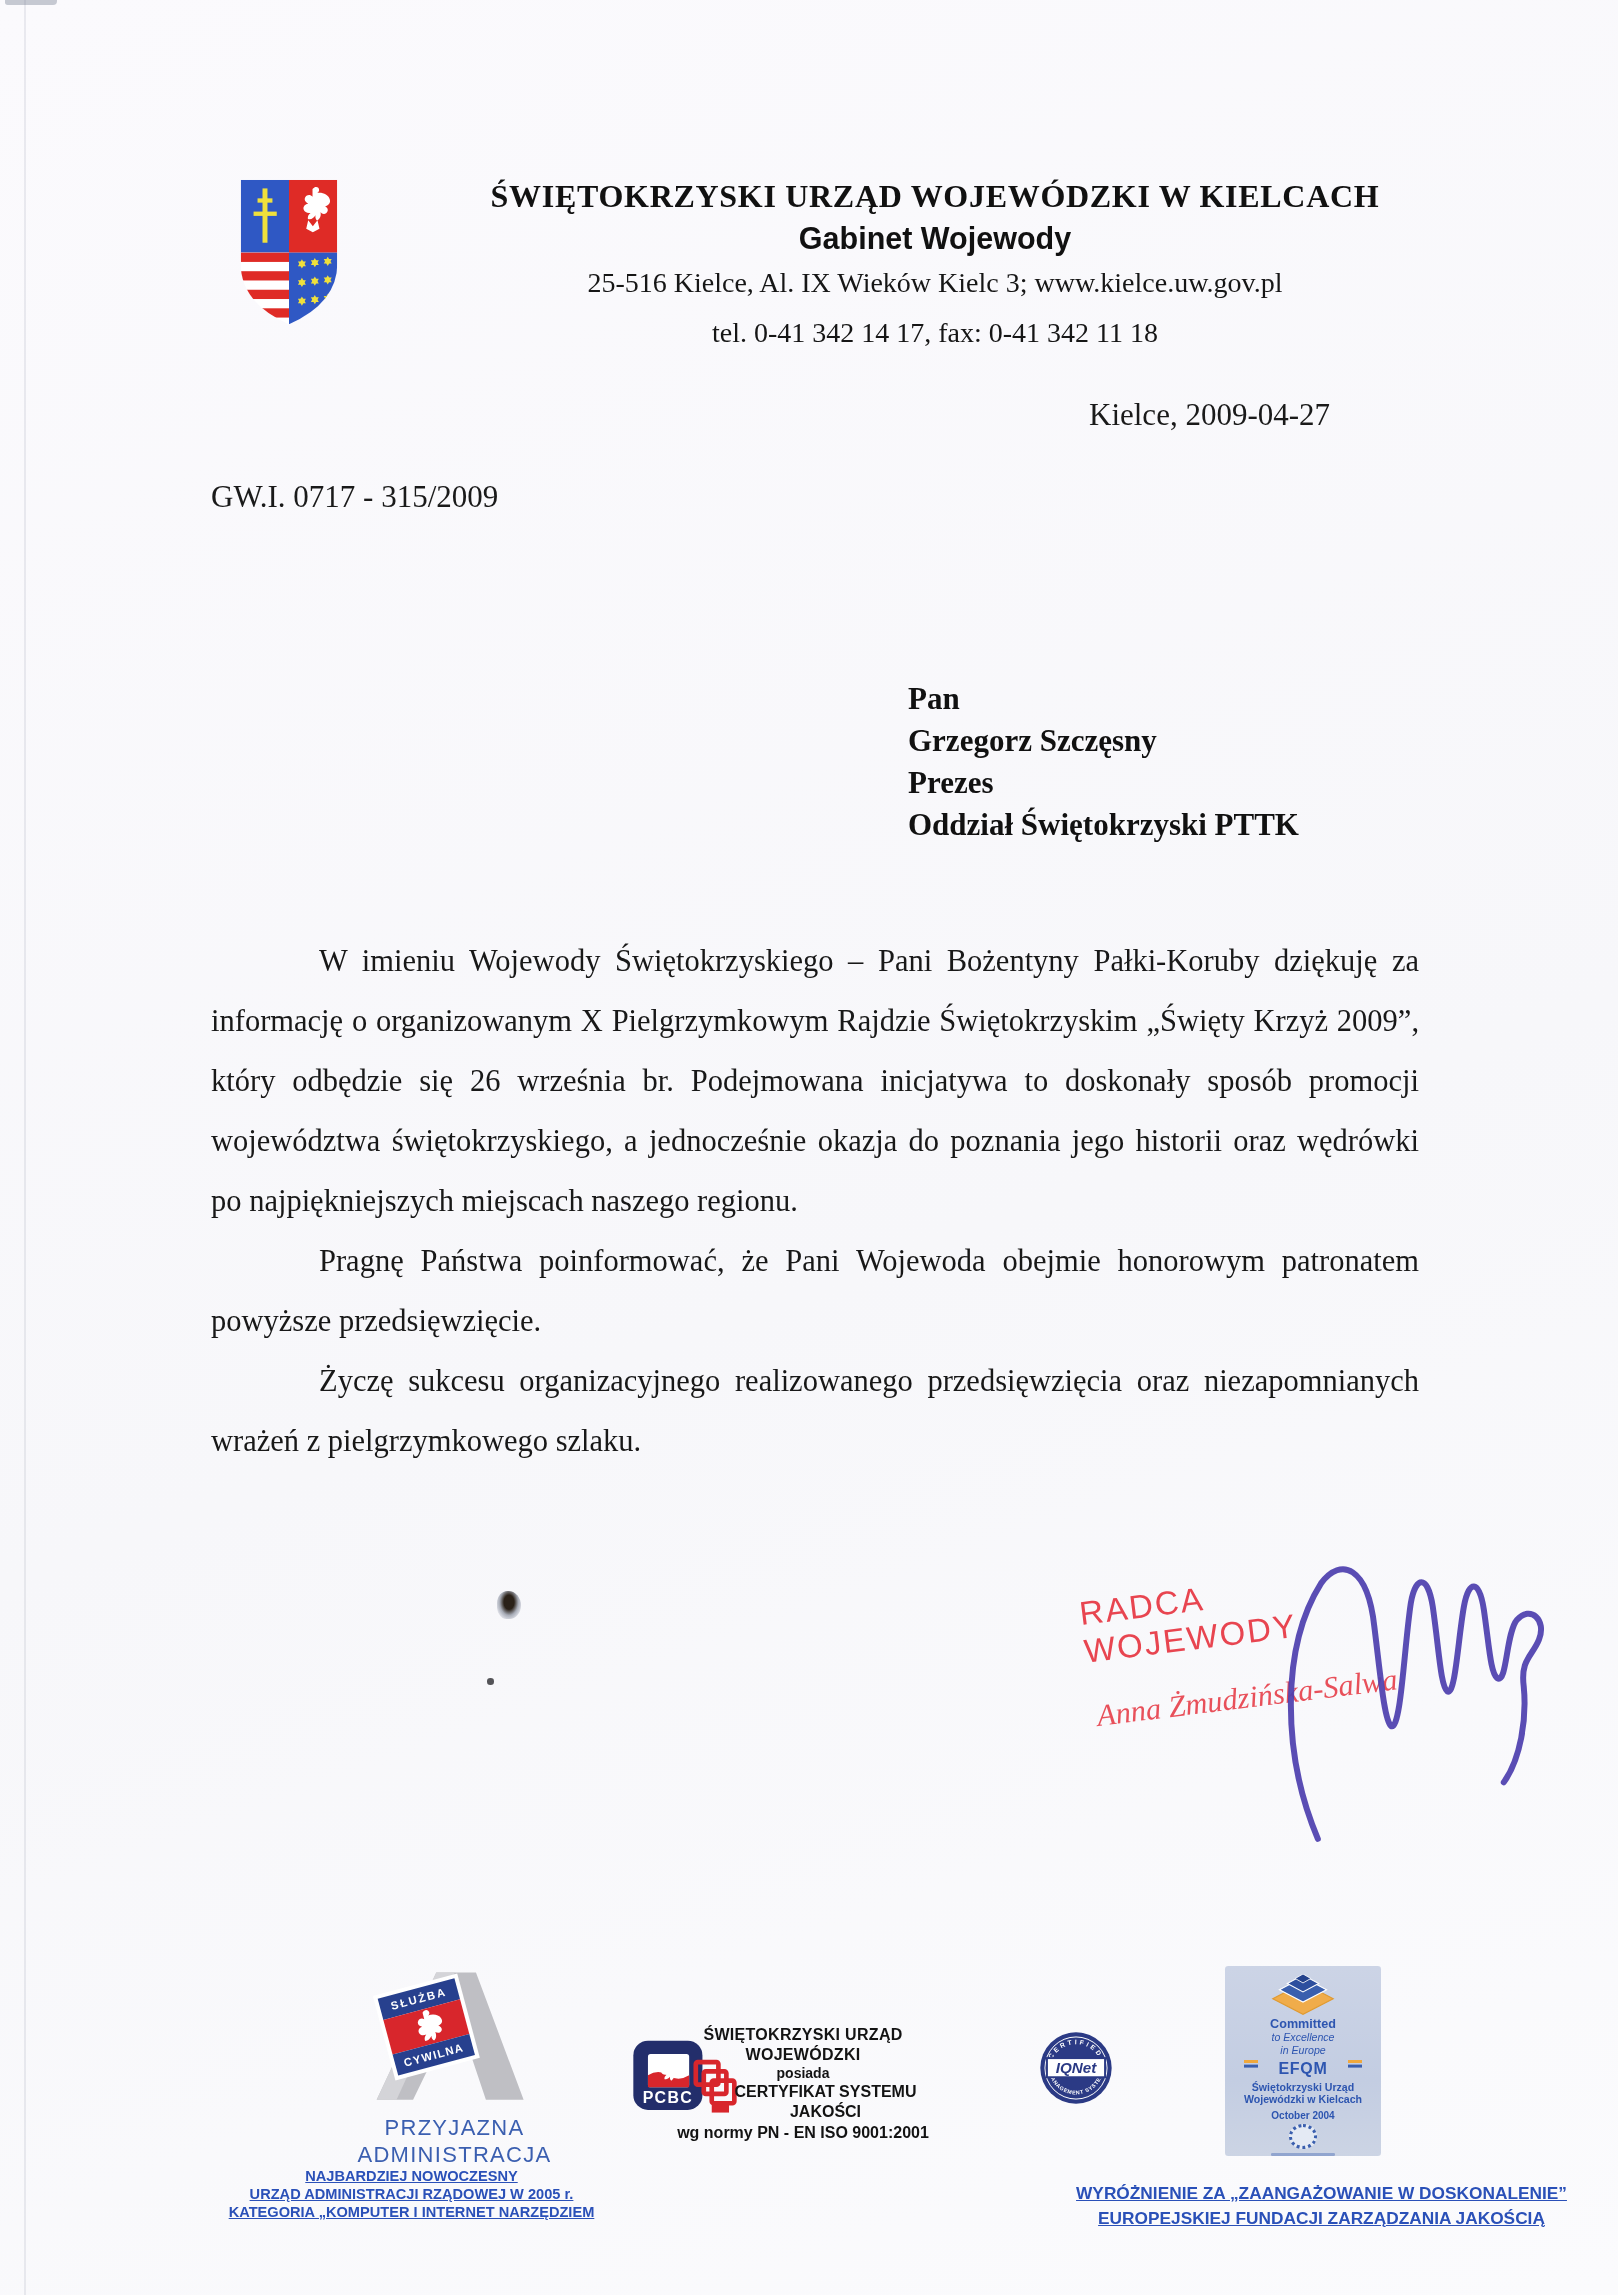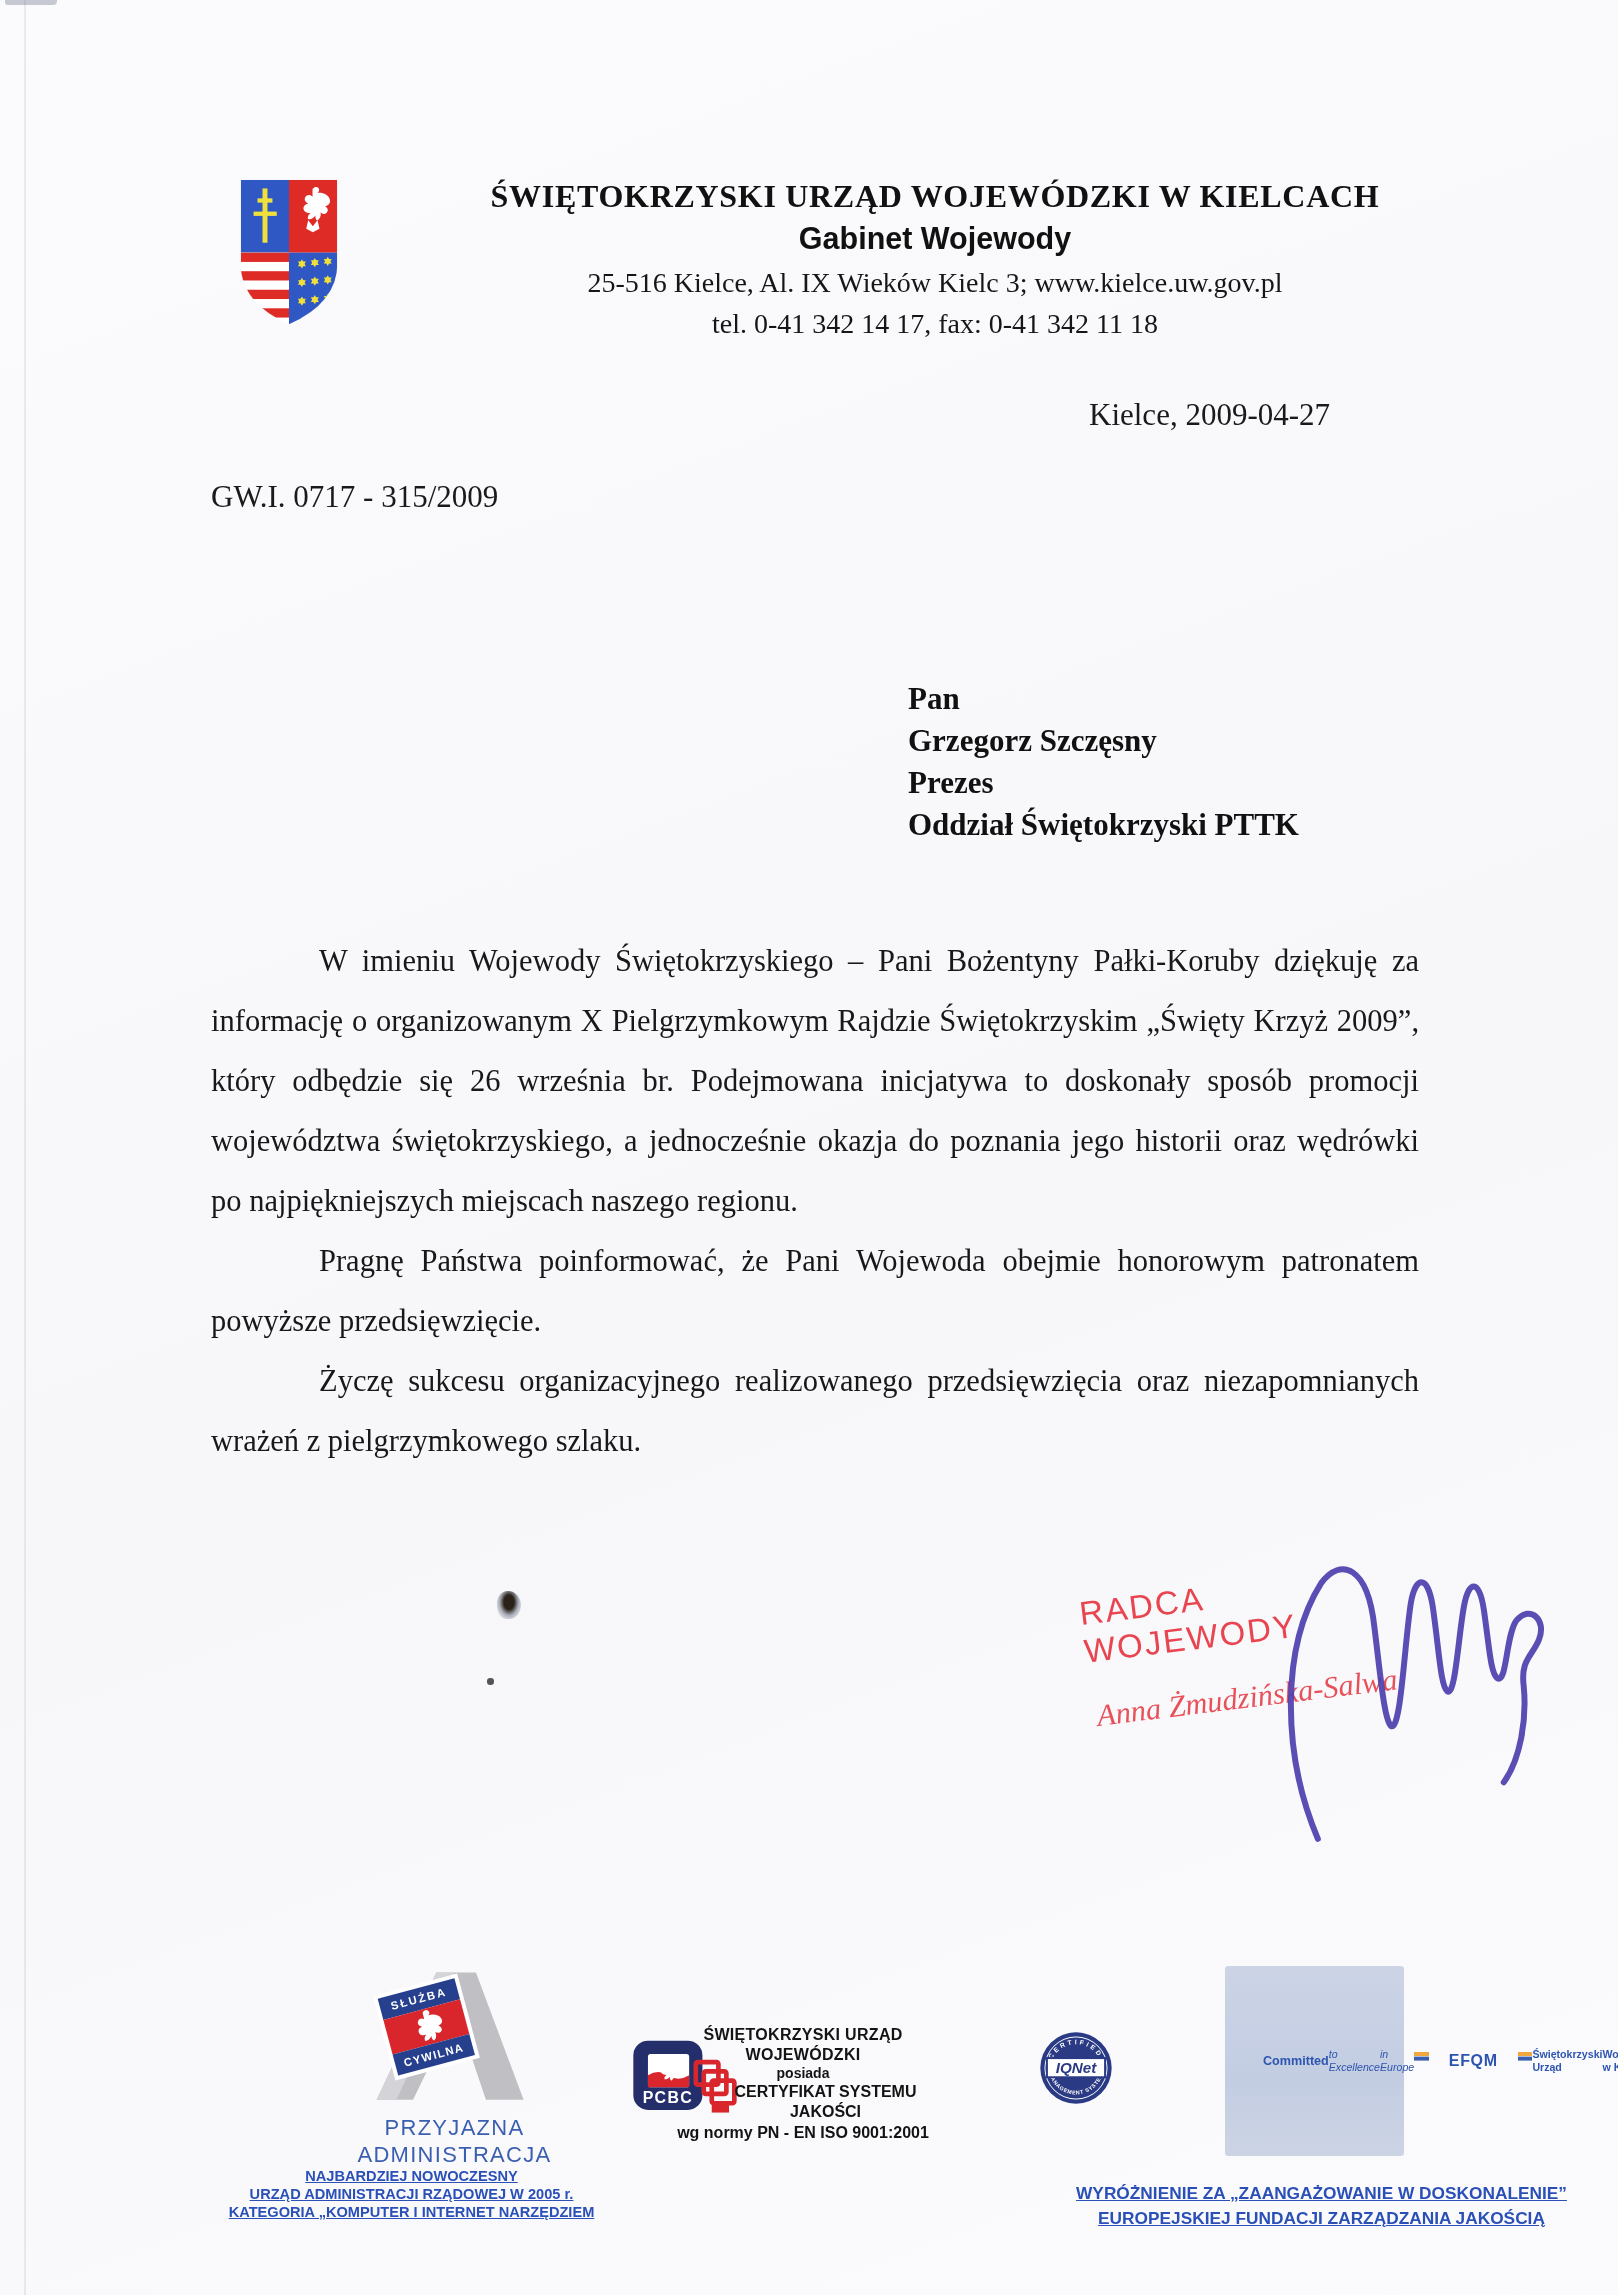--- a/index.html
+++ b/index.html
@@ -14,21 +14,21 @@
   }
   .abs{position:absolute;}
   .serif{font-family:"Liberation Serif","DejaVu Serif",serif;}
   .sans{font-family:"Liberation Sans","DejaVu Sans",sans-serif;}
 
   
   .header-block{left:417px;top:178px;width:1036px;text-align:center;}
   .org-name{font-size:32px;line-height:37px;font-weight:700;letter-spacing:0.7px;color:#111;}
   .dept{font-size:30.5px;line-height:36px;font-weight:700;margin-top:5.3px;color:#111;}
   .addr{font-size:28px;line-height:33px;margin-top:9.3px;color:#161616;}
-  .phone{font-size:28px;line-height:33px;margin-top:8px;color:#161616;}
+  .phone{font-size:28px;line-height:33px;margin-top:17px;color:#161616;}
 
   .date-line{left:1089px;top:397px;font-size:31px;color:#1a1a1a;}
   .ref-line{left:211px;top:479px;font-size:31px;color:#1a1a1a;}
 
   .recipient{left:908px;top:678px;font-size:31px;line-height:42px;font-weight:700;color:#111;}
 
   .body-text{left:211px;top:931px;width:1208px;font-size:30.5px;line-height:60px;text-align:justify;color:#181818;}
   .body-text p{margin:0;text-indent:108px;}
 
   
@@ -53,23 +53,23 @@
   .cap-right{left:1069px;top:2181px;width:505px;font-size:17.3px;line-height:24.6px;}
 
   
   .mid-text{left:670px;top:2025px;width:266px;text-align:center;color:#131313;font-weight:700;}
   .mid-l1{font-size:16px;line-height:20px;letter-spacing:0.3px;}
   .mid-l2{font-size:14px;line-height:17.3px;}
   .mid-l3{font-size:16px;line-height:20px;margin-left:45px;}
   .mid-l4{font-size:16px;line-height:21px;}
 
   
-  .efqm-badge{left:1225px;top:1966px;width:141px;height:190px;border-radius:3.3px;
+  .efqm-badge{left:1225px;top:1966px;width:156px;height:190px;border-radius:3.3px;
     background:linear-gradient(180deg,#ccd4e6 0%,#c3cde2 60%,#ccd4e4 100%);
-    display:flex;flex-direction:row;align-items:center;color:#2d55b0;padding-left:38px;}
+    display:flex;flex-direction:column;align-items:center;color:#2d55b0;}
   .efqm-badge .b1{font-size:12.6px;font-weight:700;line-height:14.6px;margin-top:1.3px;}
   .efqm-badge .b2,.efqm-badge .b3{font-size:10.6px;font-style:italic;line-height:12.6px;}
   .efqm-row{display:flex;align-items:flex-start;gap:20px;margin:3.3px 0 2.7px 0;}
   .efqm-bar{width:14.6px;height:3.3px;background:#f0a83c;box-shadow:0 4.6px 0 #3a5fae;}
   .efqm-word{font-size:16px;font-weight:700;letter-spacing:0.7px;}
   .efqm-org{font-size:10.6px;font-weight:700;line-height:12.6px;}
   .efqm-date{font-size:10px;font-weight:700;margin-top:4px;}
   .efqm-seal{width:28px;height:28px;border-radius:50%;margin-top:3.3px;
     border:3.3px dotted #3a5fae;background:#e4eaf4;box-sizing:border-box;}
   .efqm-microline{width:64px;height:4px;background:rgba(58,95,174,.4);margin-top:4px;border-radius:1.3px;}

